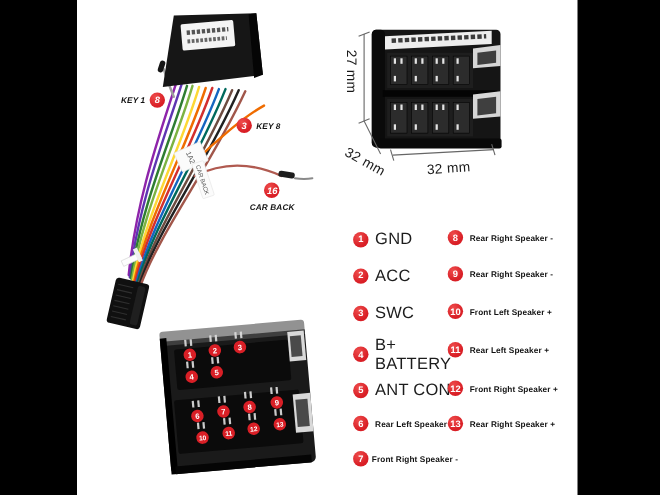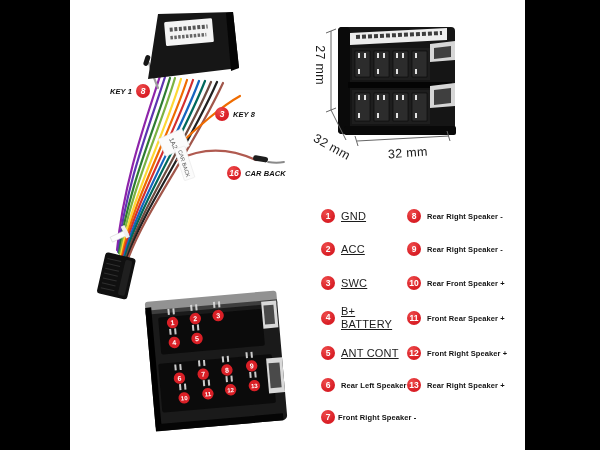--- a/index.html
+++ b/index.html
@@ -14,21 +14,21 @@
 
   
   .pin-num{
     display:inline-flex;align-items:center;justify-content:center;
     width:14px;height:14px;border-radius:50%;
     background:radial-gradient(circle at 35% 28%, #ee4b4b, #d91f26 65%);
     color:#fff;font-weight:bold;font-size:8.5px;line-height:1;flex:0 0 14px;
   }
   
   .legend-row{position:absolute;display:flex;align-items:center;gap:6px;z-index:3;white-space:nowrap;}
-  .lbl-lg{font-size:11px;font-weight:400;color:#1c1c1c;letter-spacing:.2px;text-decoration:underline;}
+  .lbl-lg{font-size:15px;font-weight:400;color:#1c1c1c;letter-spacing:.2px;}
   .lbl-sm{font-size:7.5px;font-weight:700;color:#111;letter-spacing:.1px;}
   .two-line{display:flex;flex-direction:column;line-height:1.15;}
 
   
   .key-row{position:absolute;display:flex;align-items:center;gap:4px;z-index:4;white-space:nowrap;font-style:italic;}
   .key-row .pin-num{width:14px;height:14px;font-size:8.5px;}
 
   
   .dim{position:absolute;z-index:3;font-size:12.5px;color:#1a1a1a;white-space:nowrap;letter-spacing:.3px;}
 </style>
@@ -276,21 +276,21 @@
 </svg>
 
 <div class="key-row" style="left:110px;top:84px;">
   <span class="lbl-sm">KEY 1</span>
   <span class="pin-num">8</span>
 </div>
 <div class="key-row" style="left:215px;top:107px;">
   <span class="pin-num">3</span>
   <span class="lbl-sm">KEY 8</span>
 </div>
-<div class="key-row" style="left:227px;top:166px;">
+<div class="key-row" style="left:227px;top:166px;flex-direction:column;">
   <span class="pin-num">16</span>
   <span class="lbl-sm">CAR BACK</span>
 </div>
 
 <div class="dim" style="left:300px;top:58px;transform:rotate(90deg);transform-origin:center;">27 mm</div>
 <div class="dim" style="left:312px;top:140px;transform:rotate(29deg);">32 mm</div>
 <div class="dim" style="left:388px;top:146px;transform:rotate(-4deg);">32 mm</div>
 
 <div class="legend-row" style="left:321px;top:209px;">
   <span class="pin-num">1</span>
@@ -327,25 +327,25 @@
 <div class="legend-row" style="left:407px;top:209px;">
   <span class="pin-num">8</span>
   <span class="lbl-sm">Rear Right Speaker -</span>
 </div>
 <div class="legend-row" style="left:407px;top:242px;">
   <span class="pin-num">9</span>
   <span class="lbl-sm">Rear Right Speaker -</span>
 </div>
 <div class="legend-row" style="left:407px;top:276px;">
   <span class="pin-num">10</span>
-  <span class="lbl-sm">Rear Front Speaker +</span>
+  <span class="lbl-sm">Front Left Speaker +</span>
 </div>
 <div class="legend-row" style="left:407px;top:311px;">
   <span class="pin-num">11</span>
-  <span class="lbl-sm">Front Rear Speaker +</span>
+  <span class="lbl-sm">Rear Left Speaker +</span>
 </div>
 <div class="legend-row" style="left:407px;top:346px;">
   <span class="pin-num">12</span>
   <span class="lbl-sm">Front Right Speaker +</span>
 </div>
 <div class="legend-row" style="left:407px;top:378px;">
   <span class="pin-num">13</span>
   <span class="lbl-sm">Rear Right Speaker +</span>
 </div>
 

